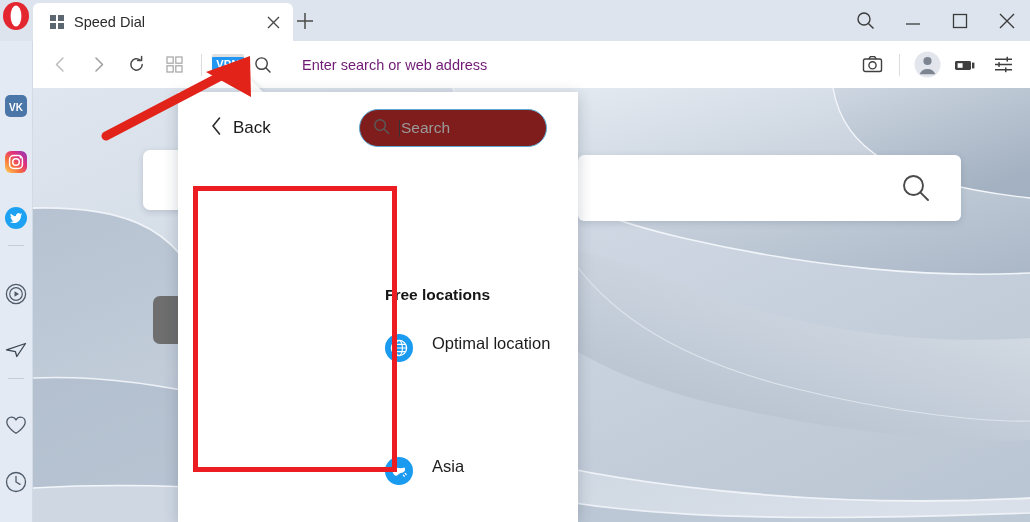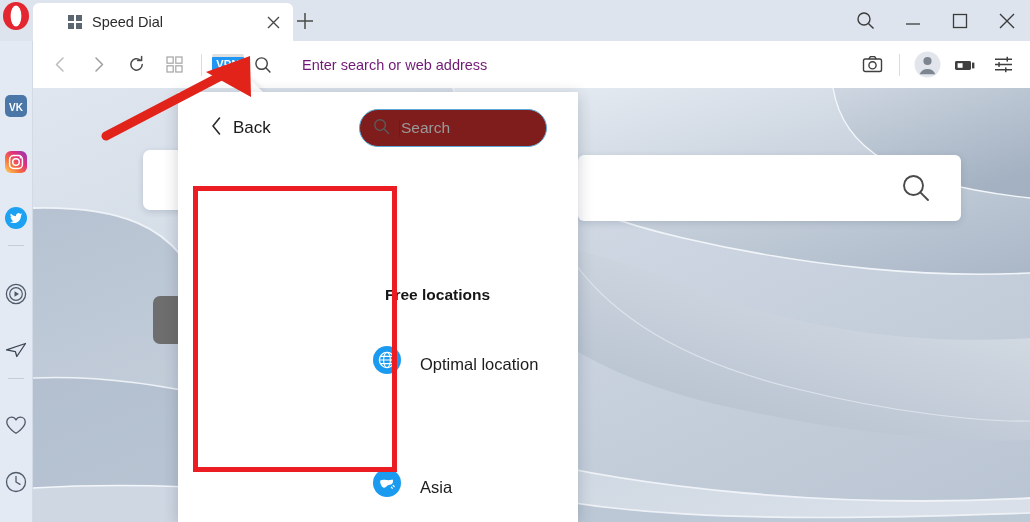--- a/index.html
+++ b/index.html
@@ -23,21 +23,21 @@
   }
   .opera-logo {
     position: absolute; left: 2px; top: 2px;
     width: 28px; height: 28px;
   }
   .tab {
     position: absolute; left: 33px; top: 3px;
     width: 260px; height: 38px;
     background: #ffffff;
     border-radius: 6px 6px 0 0;
-    display: flex; align-items: center; padding-left: 18px;
+    display: flex; align-items: center;
   }
   .tab-favicon {
     margin-left: 17px;
     width: 14px; height: 14px;
     display: grid; grid-template-columns: 6px 6px;
     grid-template-rows: 6px 6px; gap: 2px;
   }
   .tab-favicon i { background: #5c6670; display: block; }
   .tab-title {
     margin-left: 10px;
@@ -197,23 +197,23 @@
     width: 204px; height: 286px;
     border: 5px solid #ec1c23;
     pointer-events: none;
   }
 
   .sec-title {
     position: absolute; left: 207px; top: 194px;
     font-size: 15.5px; font-weight: bold; color: #161616;
   }
   .loc-row {
-    position: absolute; left: 195px;
+    position: absolute; left: 207px;
     width: 240px; height: 40px;
-    display: flex; align-items: flex-end;
+    display: flex; align-items: flex-start;
   }
   .loc-row .flag {
     width: 28px; height: 28px; border-radius: 50%;
     background: #1a9bf0;
     flex: 0 0 auto;
     display: flex; align-items: center; justify-content: center;
   }
   .loc-row .name {
     margin-left: 19px;
     font-size: 16.5px; color: #1c1c1c;

